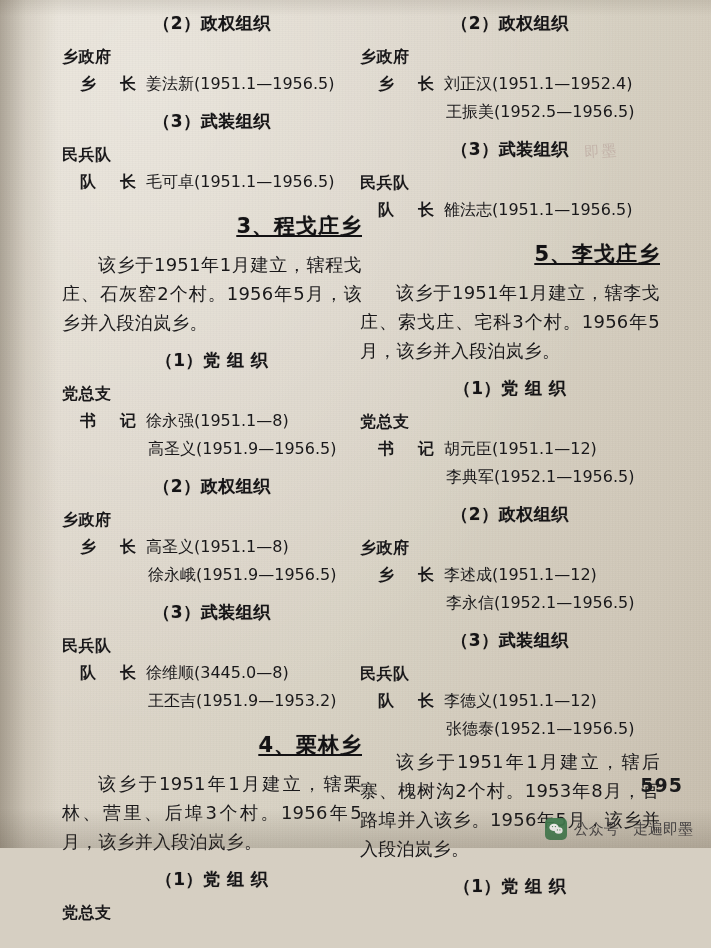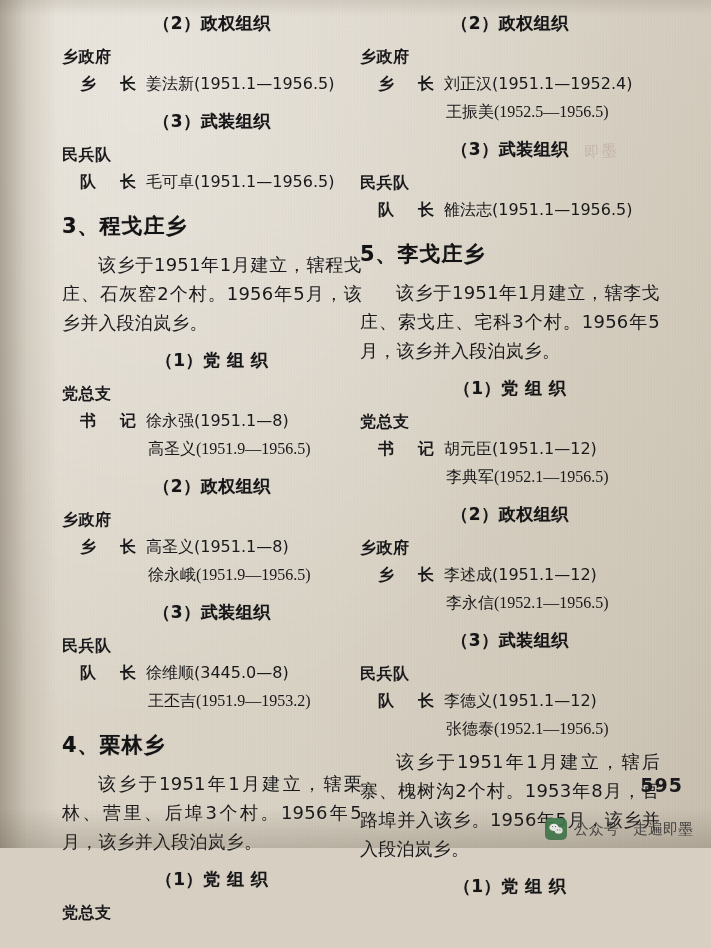--- a/index.html
+++ b/index.html
@@ -57,24 +57,25 @@
     color: #19181a;
   }
   .col-left { left: 62px; }
   .col-right { left: 360px; }
 
   .h-section {
     font-family: "DejaVu Sans", "Liberation Sans", sans-serif;
     font-weight: 700;
     font-size: 21px;
     letter-spacing: 1px;
-    text-align: left;
+    text-align: right;
     margin: 16px 0 10px 0;
     color: #131214;
     text-shadow: 0 0 1px rgba(0,0,0,0.35);
+    text-decoration: underline;
   }
   .h-sub {
     font-weight: 700;
     font-size: 17px;
     letter-spacing: 0.5px;
     text-align: center;
     margin: 12px 0 8px 0;
     color: #151416;
     text-shadow: 0 0 1px rgba(0,0,0,0.3);
   }
@@ -109,21 +110,20 @@
   .names {
     display: inline-block;
     padding-left: 6px;
   }
   .cont {
     font-size: 16px;
     line-height: 28px;
     margin: 0;
     padding-left: 86px;
     white-space: nowrap;
-    font-family: Liberation Serif, serif;
   }
 
   .page-number {
     position: absolute;
     right: 28px;
     bottom: 52px;
     font-size: 19px;
     font-weight: 700;
     color: #1a1a1c;
     letter-spacing: 1px;

